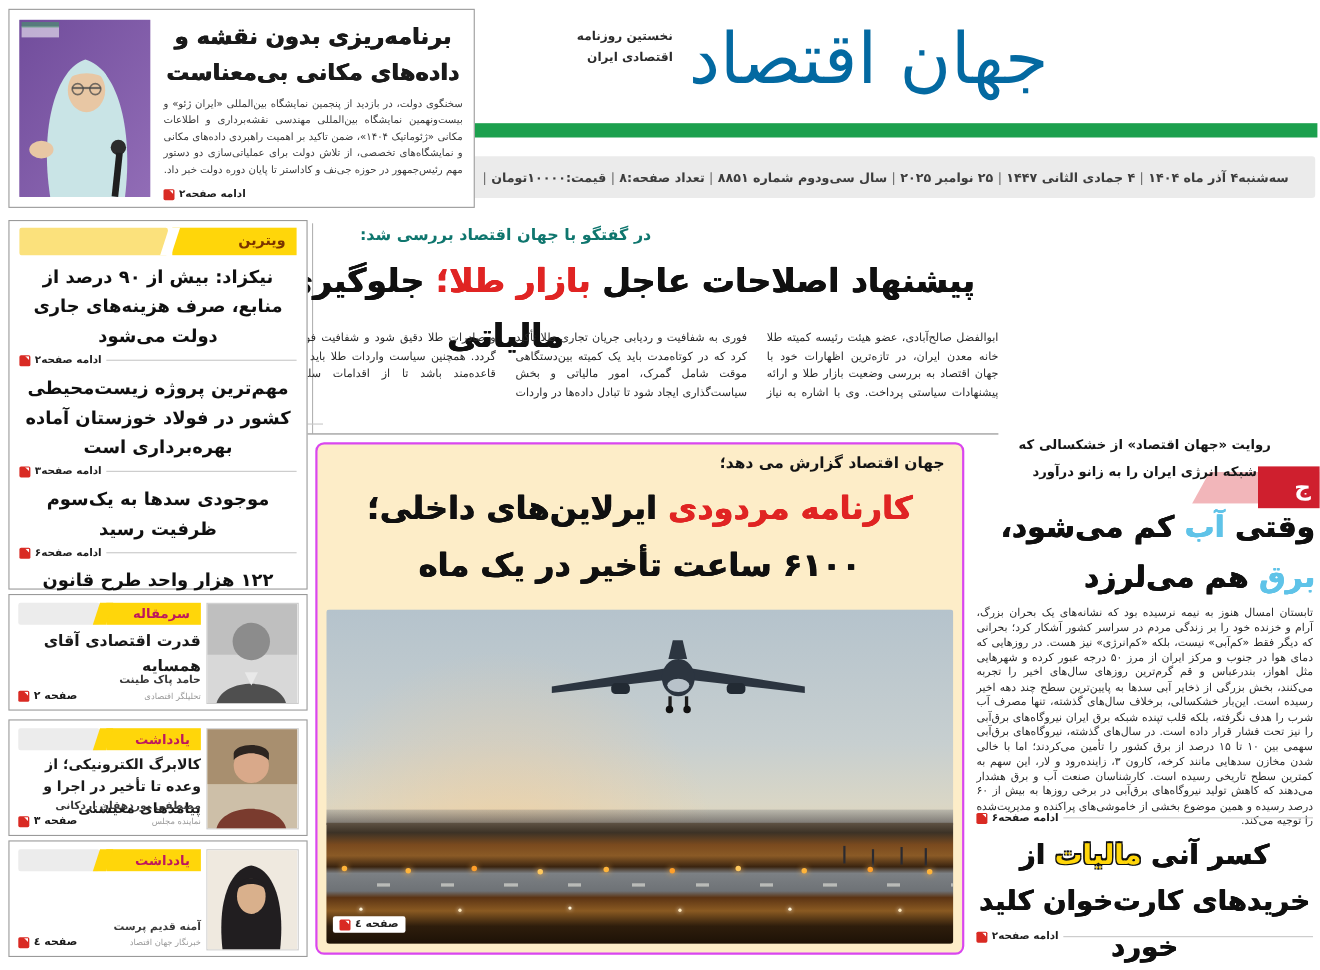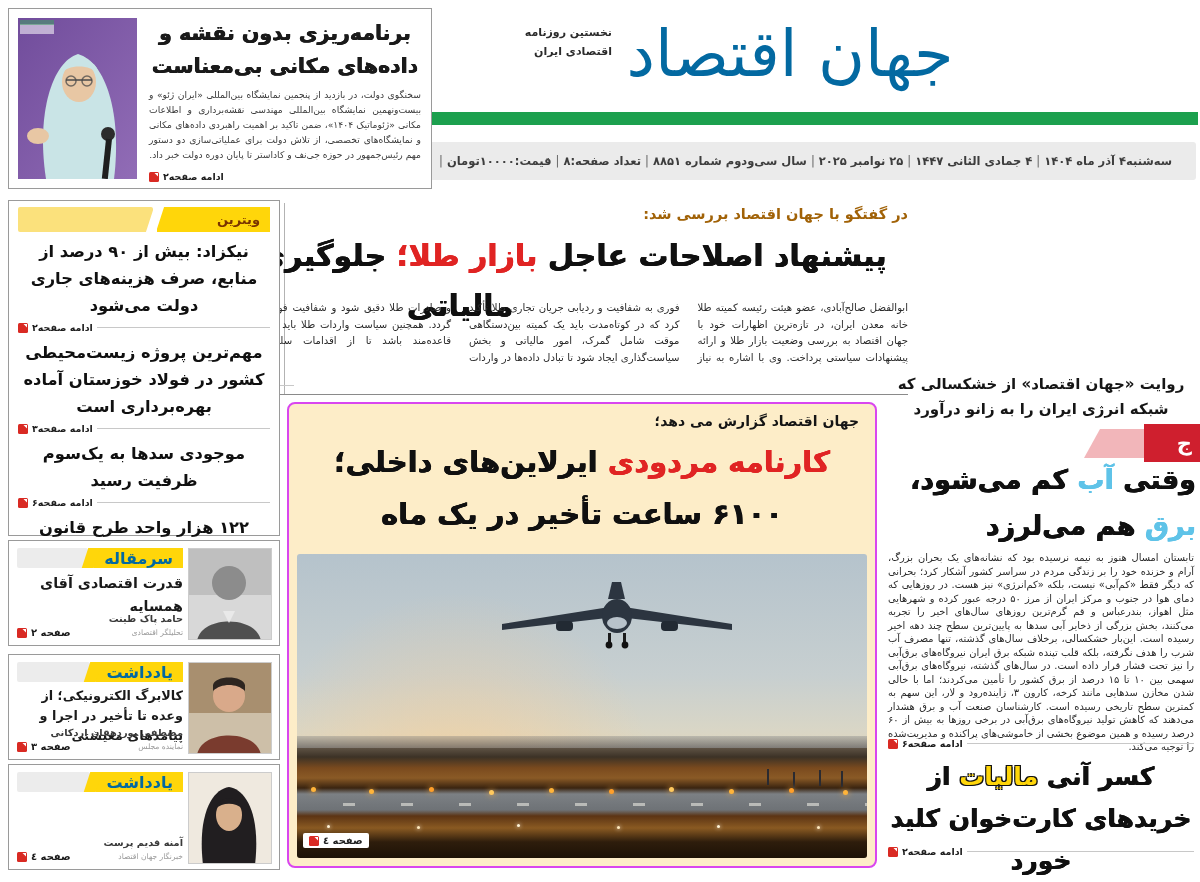--- a/index.html
+++ b/index.html
@@ -51,22 +51,22 @@
   .cont-row  { display:flex; direction:ltr; align-items:center; gap:4px; }
   .cont-label{ font-size:9.5px; font-weight:bold; color:#1d1d1d; white-space:nowrap; }
   .cont-line { flex:1; height:1px; background:#c8c8c8; }
   .flag-icon { width:10px; height:10px; background:#d92a23; border-radius:1.5px;
     position:relative; flex:0 0 auto; }
   .flag-icon::after { content:""; position:absolute; right:1px; top:1px; width:4px; height:4px;
     background:#fff; clip-path:polygon(0 0,100% 0,100% 100%); }
 
   
   .v-divider { position:absolute; left:284px; top:203px; width:1px; height:191px; background:#b3b3b3; }
-  .lead-kicker { position:absolute; right:292px; left:12px; top:206px; text-align:right;
-    font-size:14.5px; font-weight:bold; color:#a16207; }
+  .lead-kicker { position:absolute; right:292px; left:12px; top:206px; text-align:center;
+    font-size:14.5px; font-weight:bold; color:#0f766e; }
   .lead-headline { position:absolute; right:292px; left:12px; top:231px; text-align:center;
     font-size:30px; font-weight:bold; line-height:50px; letter-spacing:-0.6px; color:#101010; }
   .lead-cols { position:absolute; right:292px; left:12px; top:300px; height:82px;
     column-count:4; column-gap:18px; font-size:10.1px; line-height:16.6px;
     text-align:justify; color:#2a2a2a; }
   .lead-cols p { margin:0; }
   .lead-cols p + p { text-indent:12px; }
   .lead-cont { position:absolute; left:12px; top:380px; width:282px; }
   .h-rule { position:absolute; left:12px; right:292px; top:394px; height:1px; background:#8a8a8a; }
 
@@ -80,21 +80,21 @@
   .tag-strip { flex:1; background:#fbe17c; border-radius:2px; }
   .v-item { padding-top:6px; }
   .v-title { text-align:center; font-weight:bold; font-size:16.3px; line-height:27px;
     letter-spacing:-0.4px; color:#101010; }
   .v-item .cont-row { margin-top:3px; }
 
   
   .op-box { position:absolute; left:8px; width:272px; height:106px;
     border:1px solid #9a9a9a; background:#fff; }
   .op-tagbar { position:absolute; right:96px; left:8px; top:7px; height:20px; display:flex; }
-  .op-tagbar .tag-label { min-width:52%; font-size:16px; background:#ffd60a; color:#0369a1; }
+  .op-tagbar .tag-label { min-width:52%; font-size:12px; background:#ffd60a; color:#be185d; }
   .op-tagbar .tag-slash { background:#ffd60a; width:12px; }
   .op-tagbar .tag-strip { background:#ececec; }
   .op-photo { position:absolute; right:7px; top:7px; width:84px; height:92px; overflow:hidden;
     border:1px solid #ccc; }
   .op-title { position:absolute; right:96px; left:8px; top:31px; text-align:right;
     font-size:14.3px; font-weight:bold; line-height:23px; letter-spacing:-0.3px; }
   .op-author { position:absolute; right:96px; bottom:21px; font-size:9.8px; font-weight:bold; color:#3a3a3a; }
   .op-role { position:absolute; right:96px; bottom:8px; font-size:7.6px; color:#9a9a9a; }
   .op-page { position:absolute; left:8px; bottom:7px; display:flex; direction:ltr;
     align-items:center; gap:4px; font-size:10px; font-weight:bold; }
@@ -133,22 +133,22 @@
   .page-chip { position:absolute; left:6px; bottom:10px; background:#fff; border-radius:2px;
     padding:2px 6px; display:flex; direction:ltr; align-items:center; gap:4px;
     font-size:10px; font-weight:bold; color:#222; }
 
   
   .ribbon-strip { position:absolute; left:1084px; top:429px; width:116px; height:29px;
     background:#f2b6ba; clip-path:polygon(16px 0,100% 0,100% 100%,0 100%); z-index:1; }
   .ribbon-box { position:absolute; left:1144px; top:424px; width:56px; height:38px;
     background:#cf1f2e; color:#fff; display:flex; align-items:center; justify-content:flex-start;
     padding-right:8px; font-size:21px; font-weight:bold; z-index:1; }
-  .energy-kicker { position:absolute; left:886px; width:310px; top:372px; text-align:center;
-    font-size:15px; font-weight:bold; line-height:25px; color:#161616; z-index:2; }
+  .energy-kicker { position:absolute; left:886px; width:310px; top:392px; text-align:center;
+    font-size:12px; font-weight:bold; line-height:25px; color:#161616; z-index:2; }
   .energy-kicker span { display:block; }
   .energy-headline { position:absolute; left:886px; width:310px; top:457px; 
     font-size:27px; font-weight:bold; line-height:46px; letter-spacing:-0.5px; color:#101010; z-index:2; }
   .energy-body { position:absolute; left:888px; width:306px; top:551px;
     font-size:9.9px; line-height:13.5px; text-align:justify; color:#2a2a2a; }
   .energy-cont { position:absolute; left:888px; width:306px; top:738px; }
   .tax-headline { position:absolute; left:890px; width:302px; top:756px; text-align:center;
     font-size:25px; font-weight:bold; line-height:42px; letter-spacing:-0.5px; color:#101010; }
   .tax-cont { position:absolute; left:888px; width:306px; top:846px; }
 

